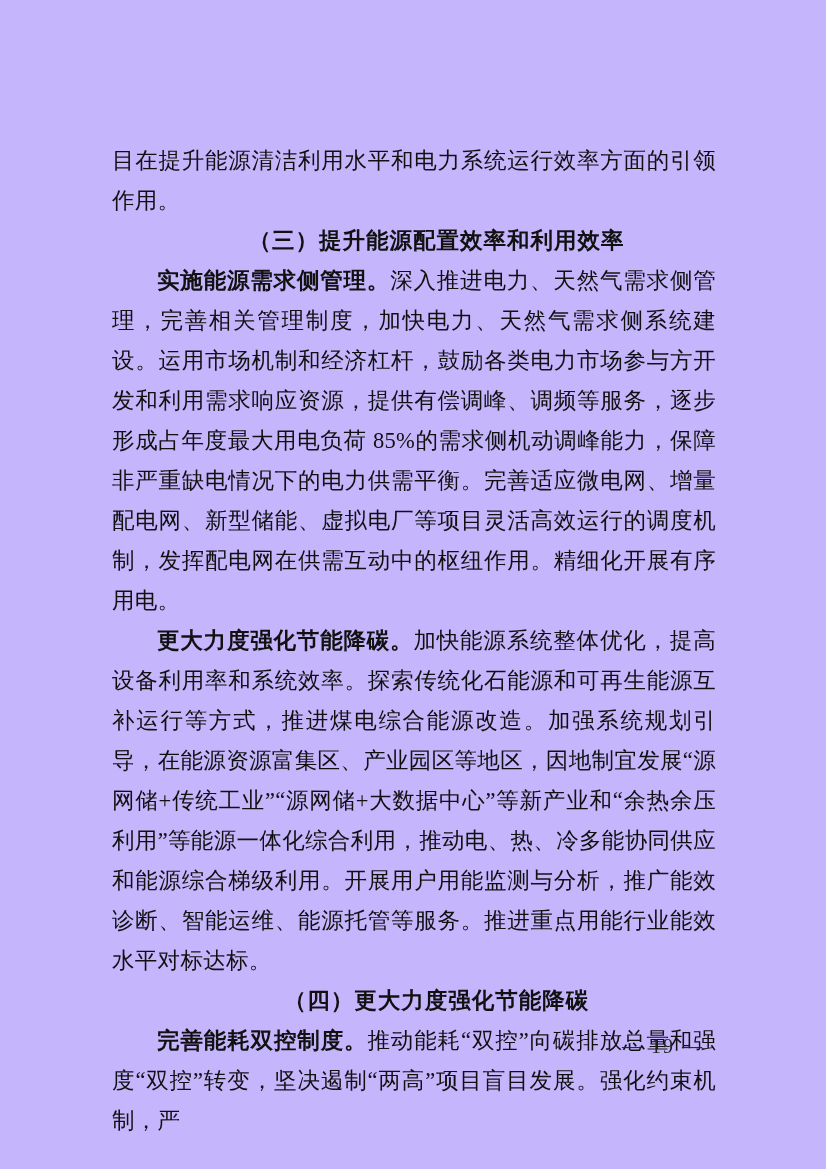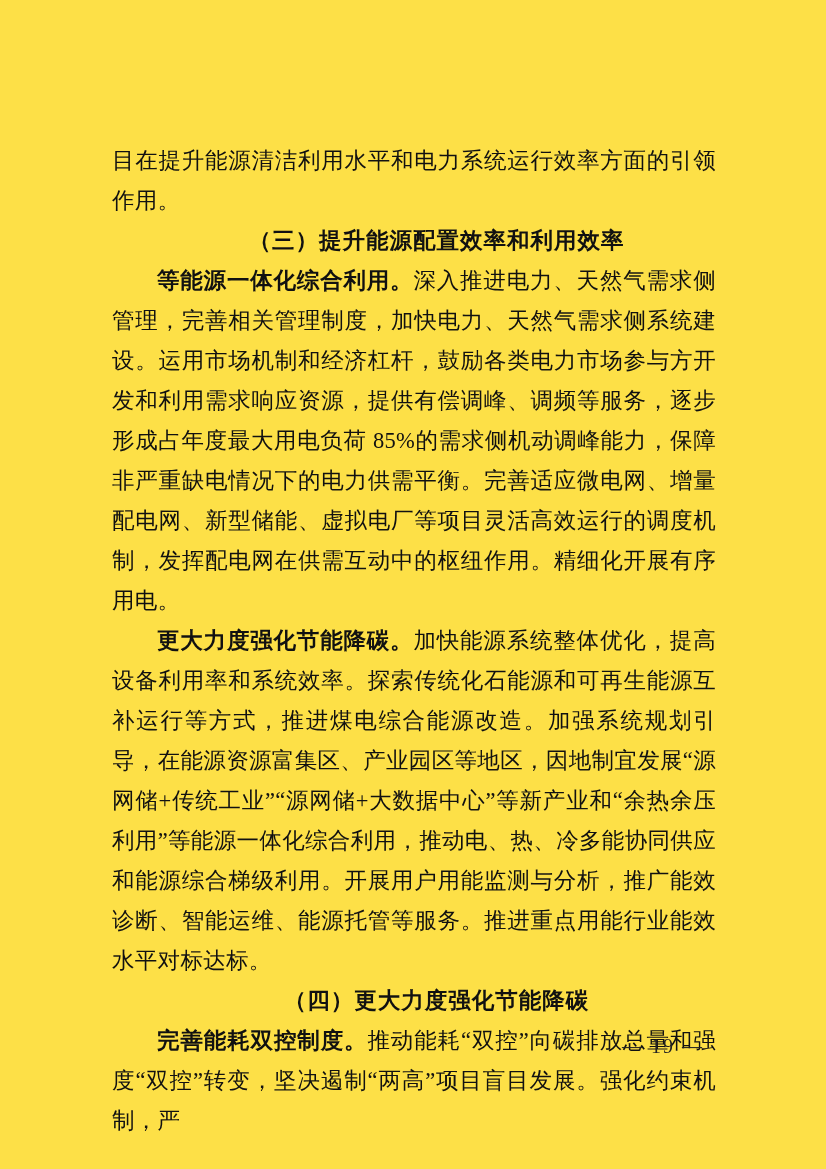--- a/index.html
+++ b/index.html
@@ -5,21 +5,21 @@
   html, body {
     margin: 0;
     padding: 0;
     background: #e8e8e8;
   }
   .page {
     position: relative;
     width: 826px;
     height: 1169px;
     margin: 0 auto;
-    background: #fde047;
+    background: #c4b5fd;
     overflow: hidden;
     color: #111111;
     font-family: "Liberation Serif", "DejaVu Serif", serif;
   }
   .content {
     position: absolute;
     left: 112px;
     top: 141px;
     width: 604px;
     font-size: 22.5px;
@@ -62,21 +62,21 @@
 <body>
 
 <div class="page">
 
   <div class="content">
 
     <p class="para continued"><span>目在提升能源清洁利用水平和电力系统运行效率方面的引领作用。</span></p>
 
     <p class="heading"><span>（三）提升能源配置效率和利用效率</span></p>
 
-    <p class="para"><span class="lead">等能源一体化综合利用。</span><span>深入推进电力、天然气需求侧管理，完善相关管理制度，加快电力、天然气需求侧系统建设。运用市场机制和经济杠杆，鼓励各类电力市场参与方开发和利用需求响应资源，提供有偿调峰、调频等服务，逐步形成占年度最大用电负荷 85%的需求侧机动调峰能力，保障非严重缺电情况下的电力供需平衡。完善适应微电网、增量配电网、新型储能、虚拟电厂等项目灵活高效运行的调度机制，发挥配电网在供需互动中的枢纽作用。精细化开展有序用电。</span></p>
+    <p class="para"><span class="lead">实施能源需求侧管理。</span><span>深入推进电力、天然气需求侧管理，完善相关管理制度，加快电力、天然气需求侧系统建设。运用市场机制和经济杠杆，鼓励各类电力市场参与方开发和利用需求响应资源，提供有偿调峰、调频等服务，逐步形成占年度最大用电负荷 85%的需求侧机动调峰能力，保障非严重缺电情况下的电力供需平衡。完善适应微电网、增量配电网、新型储能、虚拟电厂等项目灵活高效运行的调度机制，发挥配电网在供需互动中的枢纽作用。精细化开展有序用电。</span></p>
 
     <p class="para"><span class="lead">更大力度强化节能降碳。</span><span>加快能源系统整体优化，提高设备利用率和系统效率。探索传统化石能源和可再生能源互补运行等方式，推进煤电综合能源改造。加强系统规划引导，在能源资源富集区、产业园区等地区，因地制宜发展“源网储+传统工业”“源网储+大数据中心”等新产业和“余热余压利用”等能源一体化综合利用，推动电、热、冷多能协同供应和能源综合梯级利用。开展用户用能监测与分析，推广能效诊断、智能运维、能源托管等服务。推进重点用能行业能效水平对标达标。</span></p>
 
     <p class="heading"><span>（四）更大力度强化节能降碳</span></p>
 
     <p class="para"><span class="lead">完善能耗双控制度。</span><span>推动能耗“双控”向碳排放总量和强度“双控”转变，坚决遏制“两高”项目盲目发展。强化约束机制，严</span></p>
 
   </div>
 
   <div class="page-footer">— 19 —</div>

